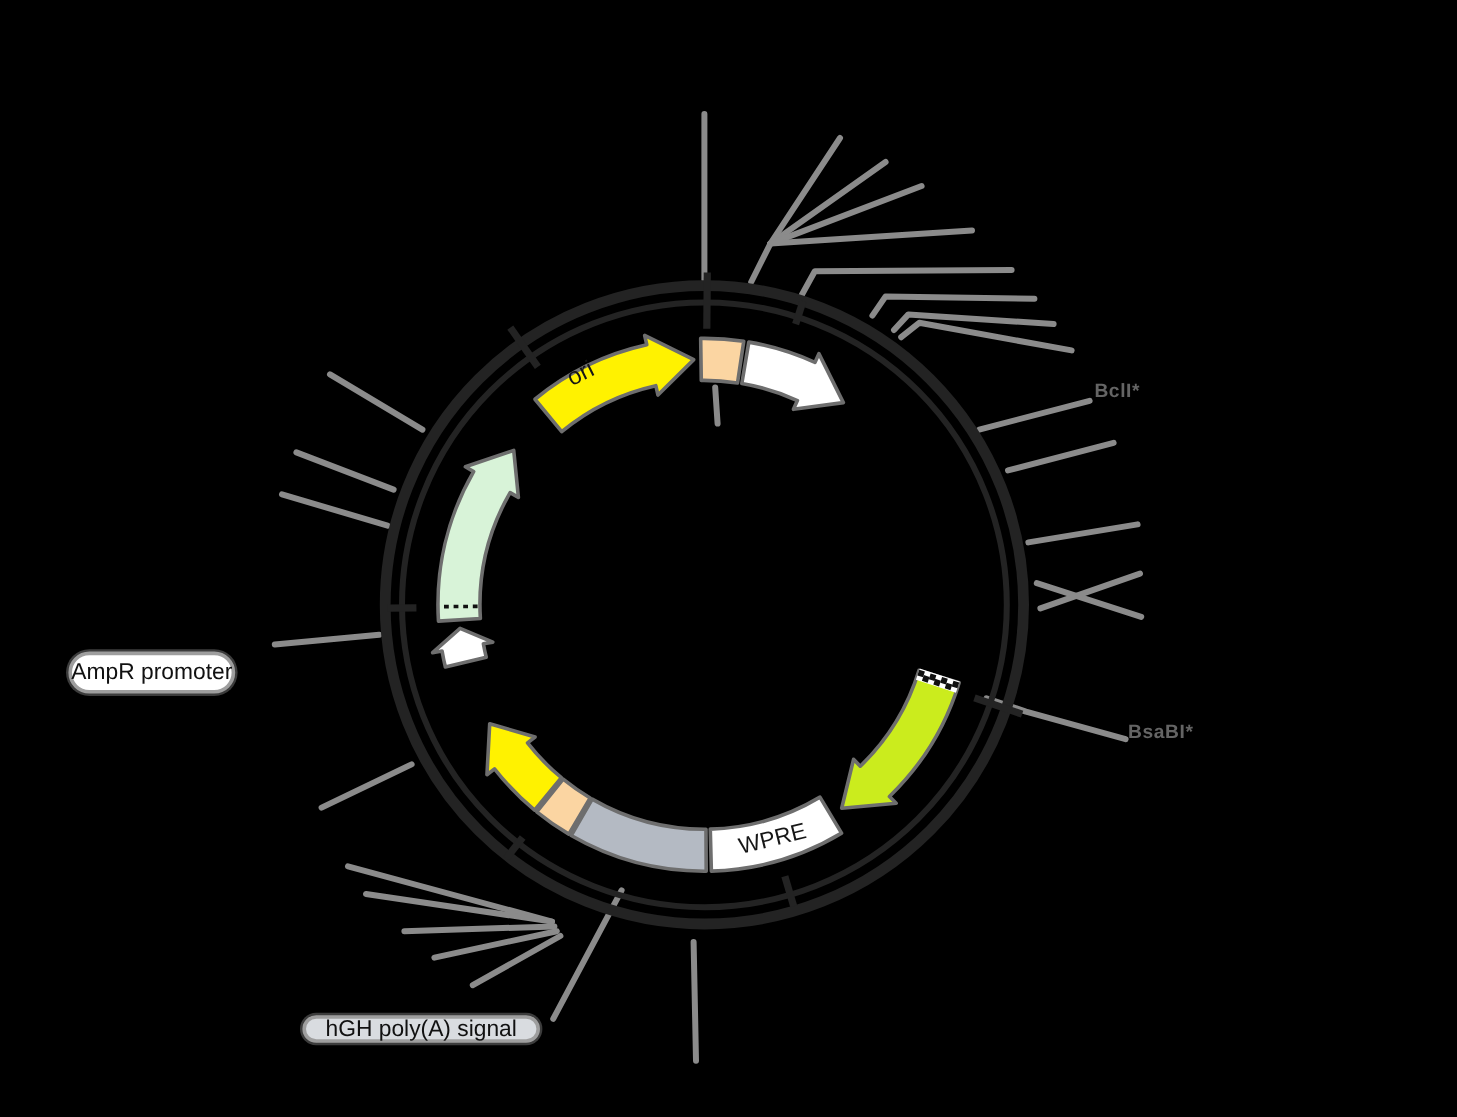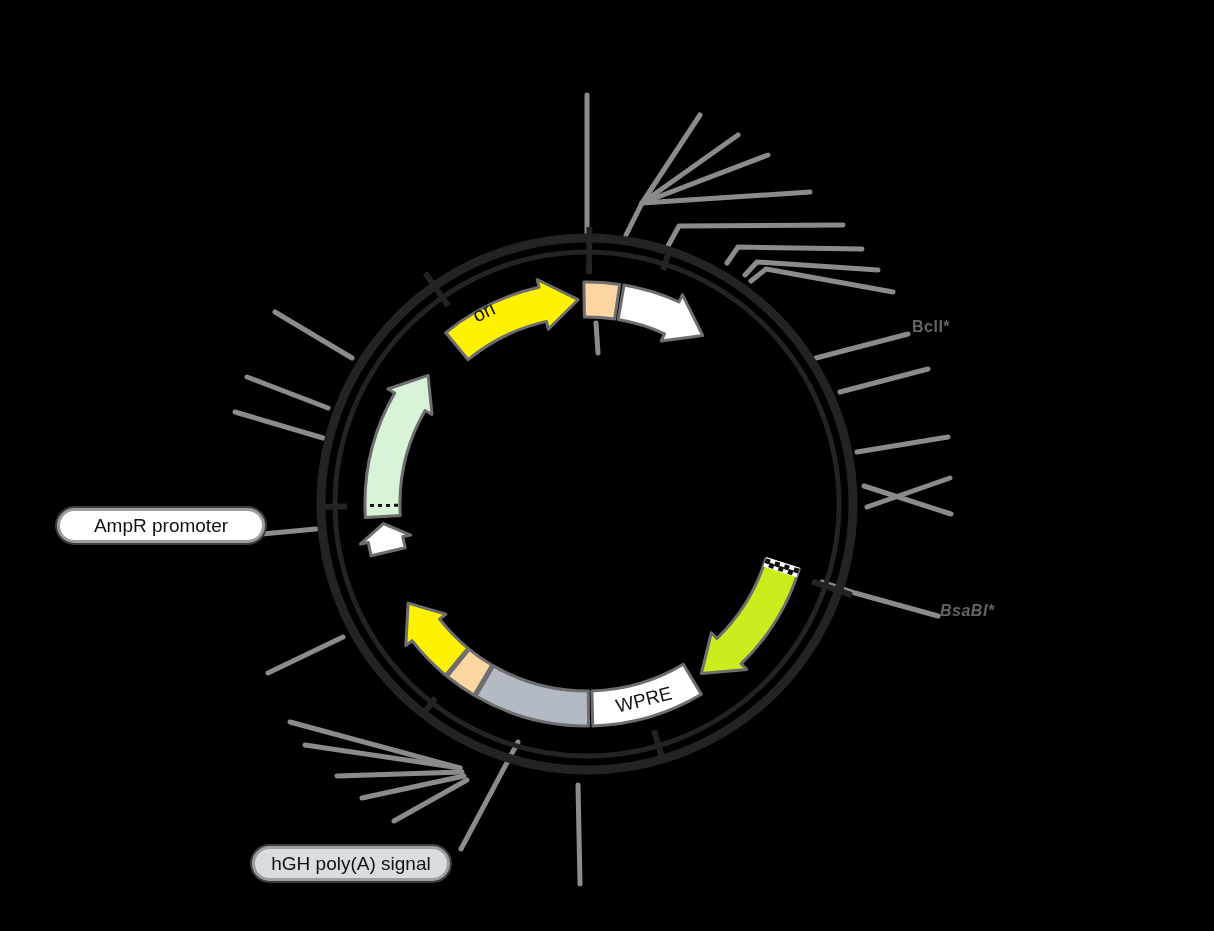--- a/index.html
+++ b/index.html
@@ -75,24 +75,24 @@
       <line x1="764.3365235235593" y1="563.3359707477522" x2="797.5278514557763" y2="574.4416337219304" stroke="#111" stroke-width="5" stroke-dasharray="5 5" stroke-dashoffset="5"></line>
       <path d="M 701.3 694.3 A 222 222 0 0 1 592.8 725.9 L 591.9 690.9 A 187 187 0 0 0 683.3 664.3 Z" fill="#ffffff" stroke="#6e6e6e" stroke-width="3" stroke-linejoin="round"></path>
       <path d="M 588.5 726.0 A 222 222 0 0 1 476.0 696.3 L 493.5 665.9 A 187 187 0 0 0 588.3 691.0 Z" fill="#b4bac3" stroke="#6e6e6e" stroke-width="3" stroke-linejoin="round"></path>
       <path d="M 474.0 695.1 A 222 222 0 0 1 447.3 676.5 L 469.3 649.3 A 187 187 0 0 0 491.8 665.0 Z" fill="#fbd5a2" stroke="#6e6e6e" stroke-width="3" stroke-linejoin="round"></path>
       <path d="M 445.5 675.1 A 222 222 0 0 1 412.1 640.7 L 405.8 645.6 L 408.1 603.1 L 445.9 614.2 L 439.6 619.1 A 187 187 0 0 0 467.8 648.1 Z" fill="#fff200" stroke="#6e6e6e" stroke-width="3" stroke-linejoin="round"></path>
       <path d="M 371.1 555.8 A 222 222 0 0 1 368.4 542.5 L 360.5 543.9 L 383.4 523.6 L 410.7 535.1 L 402.8 536.5 A 187 187 0 0 0 405.2 547.7 Z" fill="#ffffff" stroke="#6e6e6e" stroke-width="3" stroke-linejoin="round"></path>
       <path d="M 365.4 517.6 A 222 222 0 0 1 394.7 393.0 L 387.8 389.0 L 428.1 375.3 L 432.0 414.5 L 425.1 410.5 A 187 187 0 0 0 400.3 515.4 Z" fill="#d8f3d8" stroke="#6e6e6e" stroke-width="3" stroke-linejoin="round"></path>
       <line x1="398.0046057966804" y1="505.3194581963147" x2="367.0053612448131" y2="505.5358772655515" stroke="#111" stroke-width="3" stroke-dasharray="4 4"></line>
     </svg>
 
-  <div class="pill" id="pill-ampr" style="left: 57px; top: 508px; width: 208px; height: 35px; background: rgb(255, 255, 255);">AmpR promoter</div>
+  <div class="pill" id="pill-ampr" style="left: 57px; top: 543px; width: 139px; height: 35px; background: rgb(255, 255, 255);">AmpR promoter</div>
 
-  <div class="pill" id="pill-hgh" style="left: 252px; top: 846px; width: 198px; height: 35px; background: rgb(217, 220, 224);">hGH poly(A) signal</div>
+  <div class="pill" id="pill-hgh" style="left: 252px; top: 846px; width: 198px; height: 23px; background: rgb(217, 220, 224);">hGH poly(A) signal</div>
 
   <div class="enzyme" id="enz-bcli" style="left: 912px; top: 318px;">BclI*</div>
 
-  <div class="enzyme" id="enz-bsabi" style="left: 940px; top: 602px; font-style: italic;">BsaBI*</div>
+  <div class="enzyme" id="enz-bsabi" style="left: 940px; top: 602px;">BsaBI*</div>
 
   <div class="featlabel" id="lab-ori" style="left: 484px; top: 312px; font-size: 20px; transform: translate(-50%, -50%) rotate(-26deg);">ori</div>
 
   <div class="featlabel" id="lab-wpre" style="left: 644px; top: 700px; font-size: 19px; transform: translate(-50%, -50%) rotate(-14deg);">WPRE</div>
 </div>
 
 </body></html>

